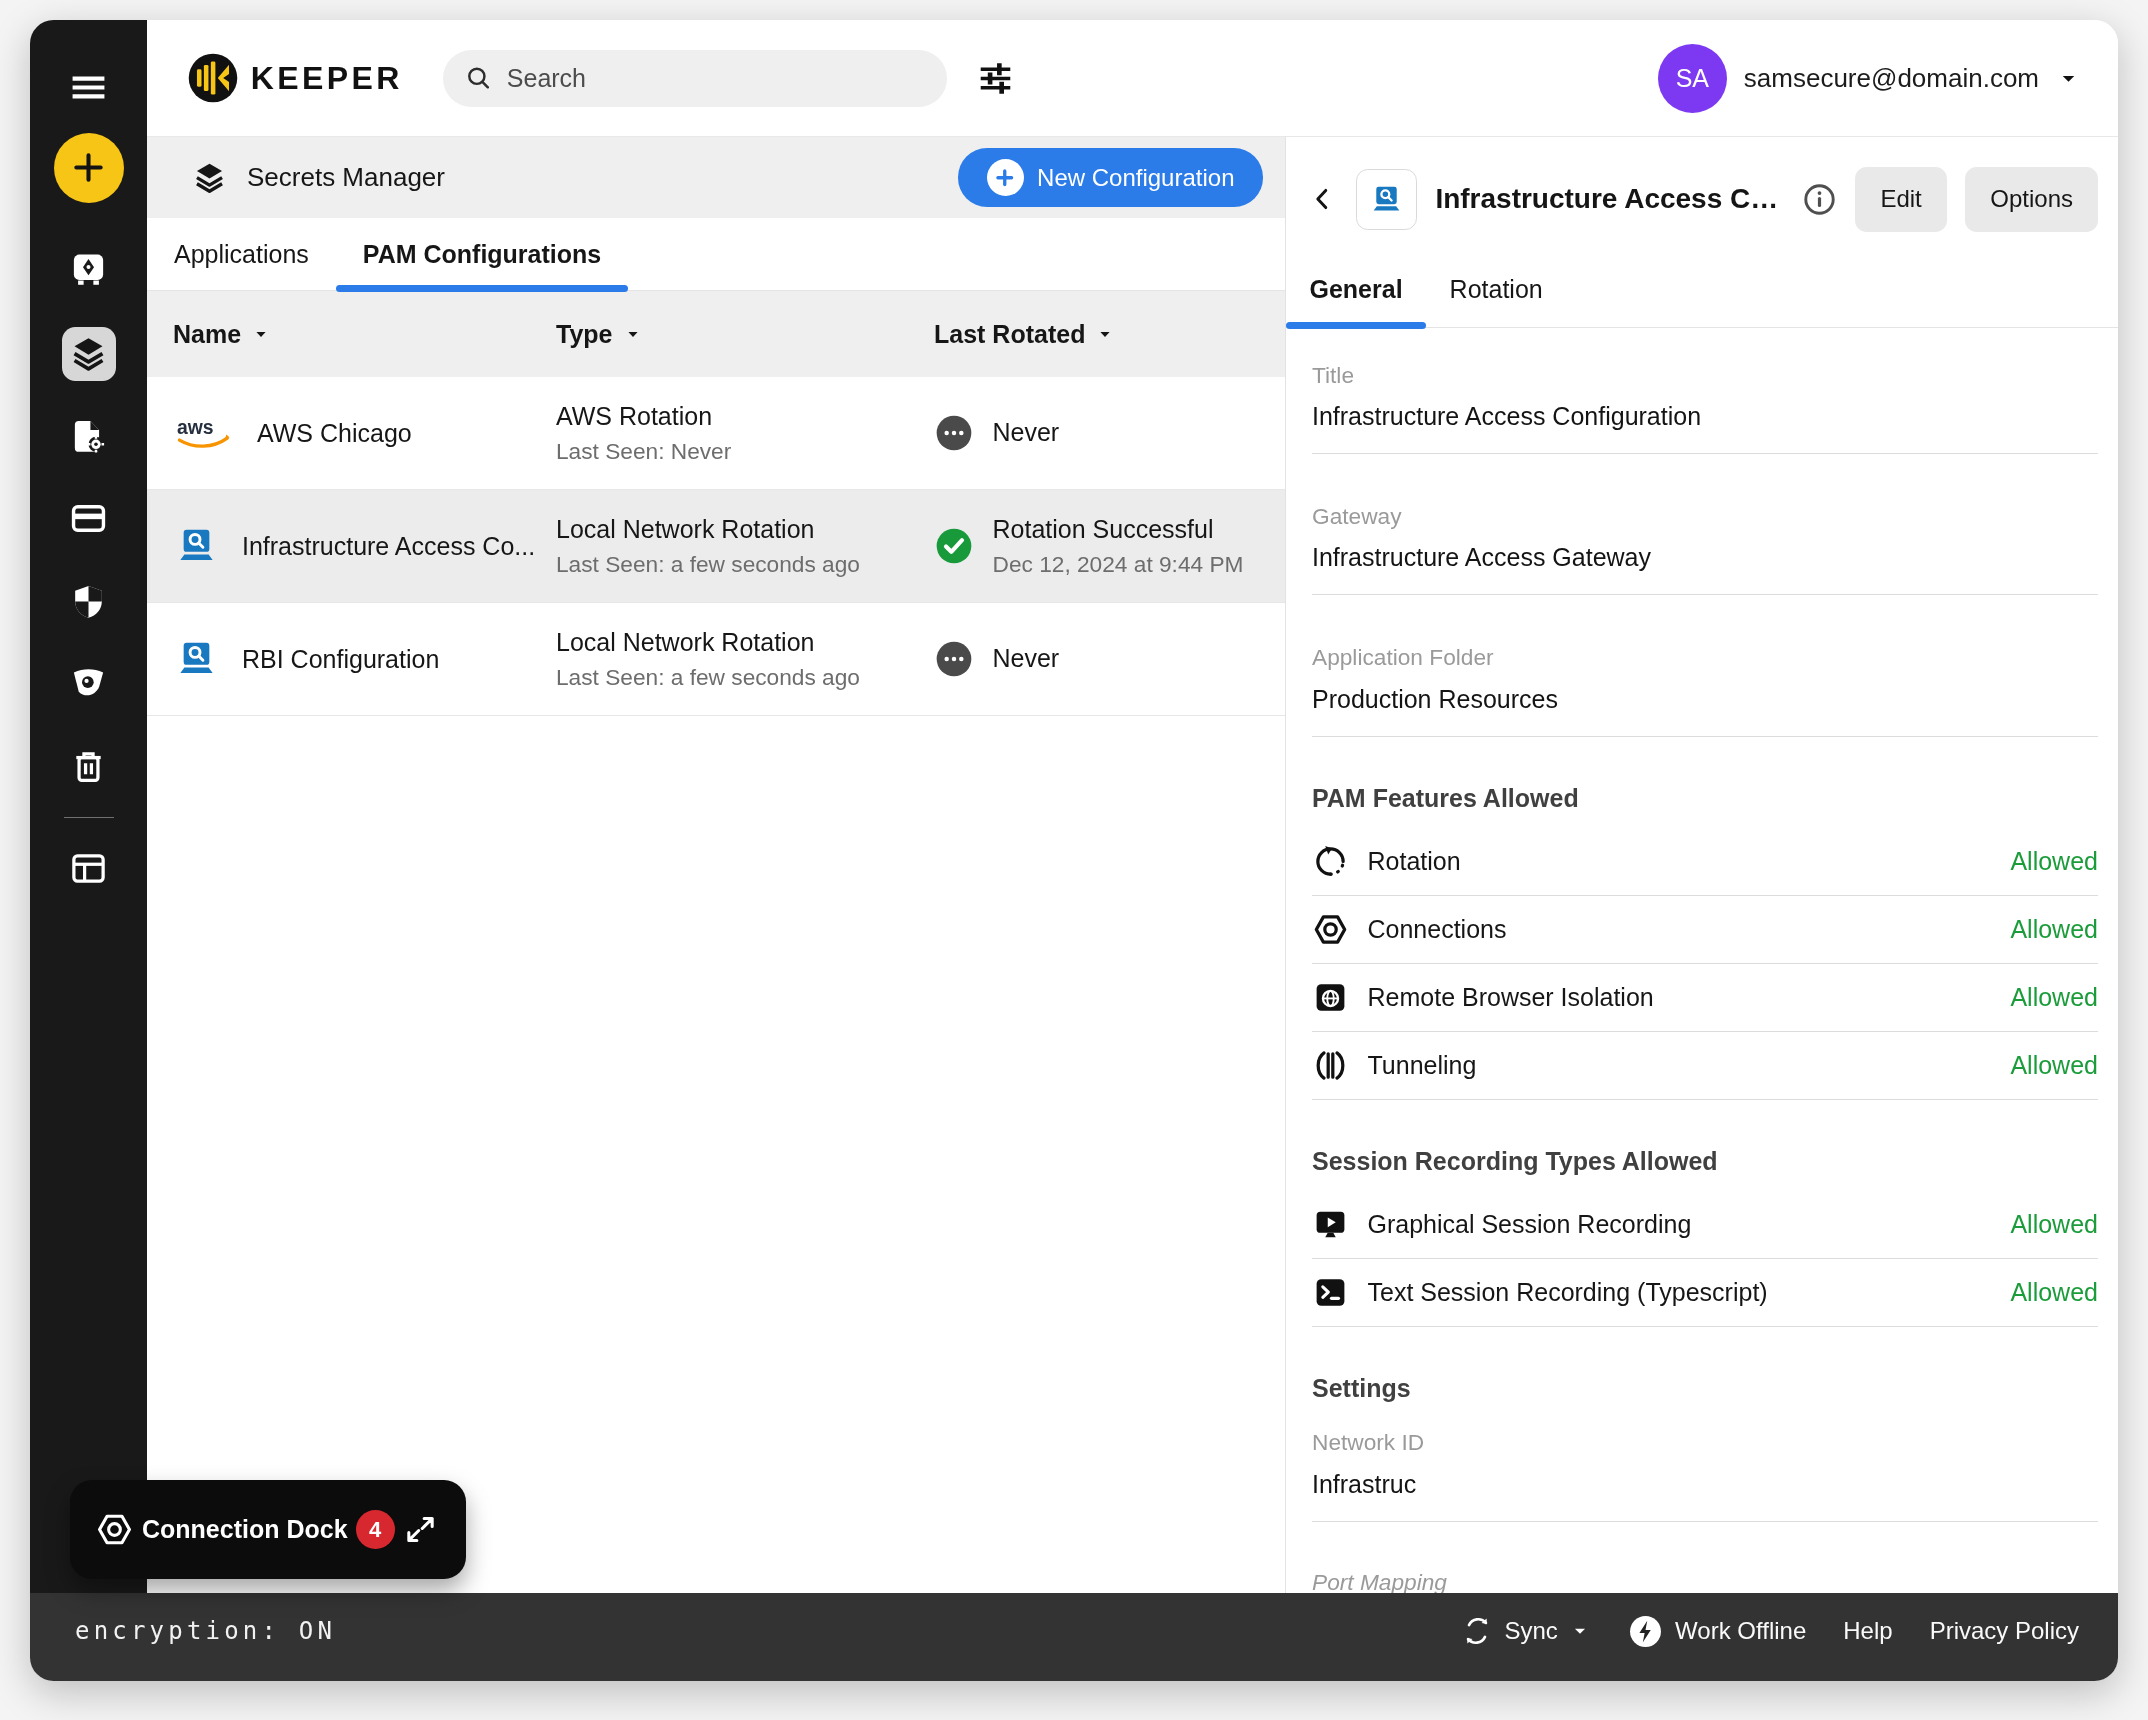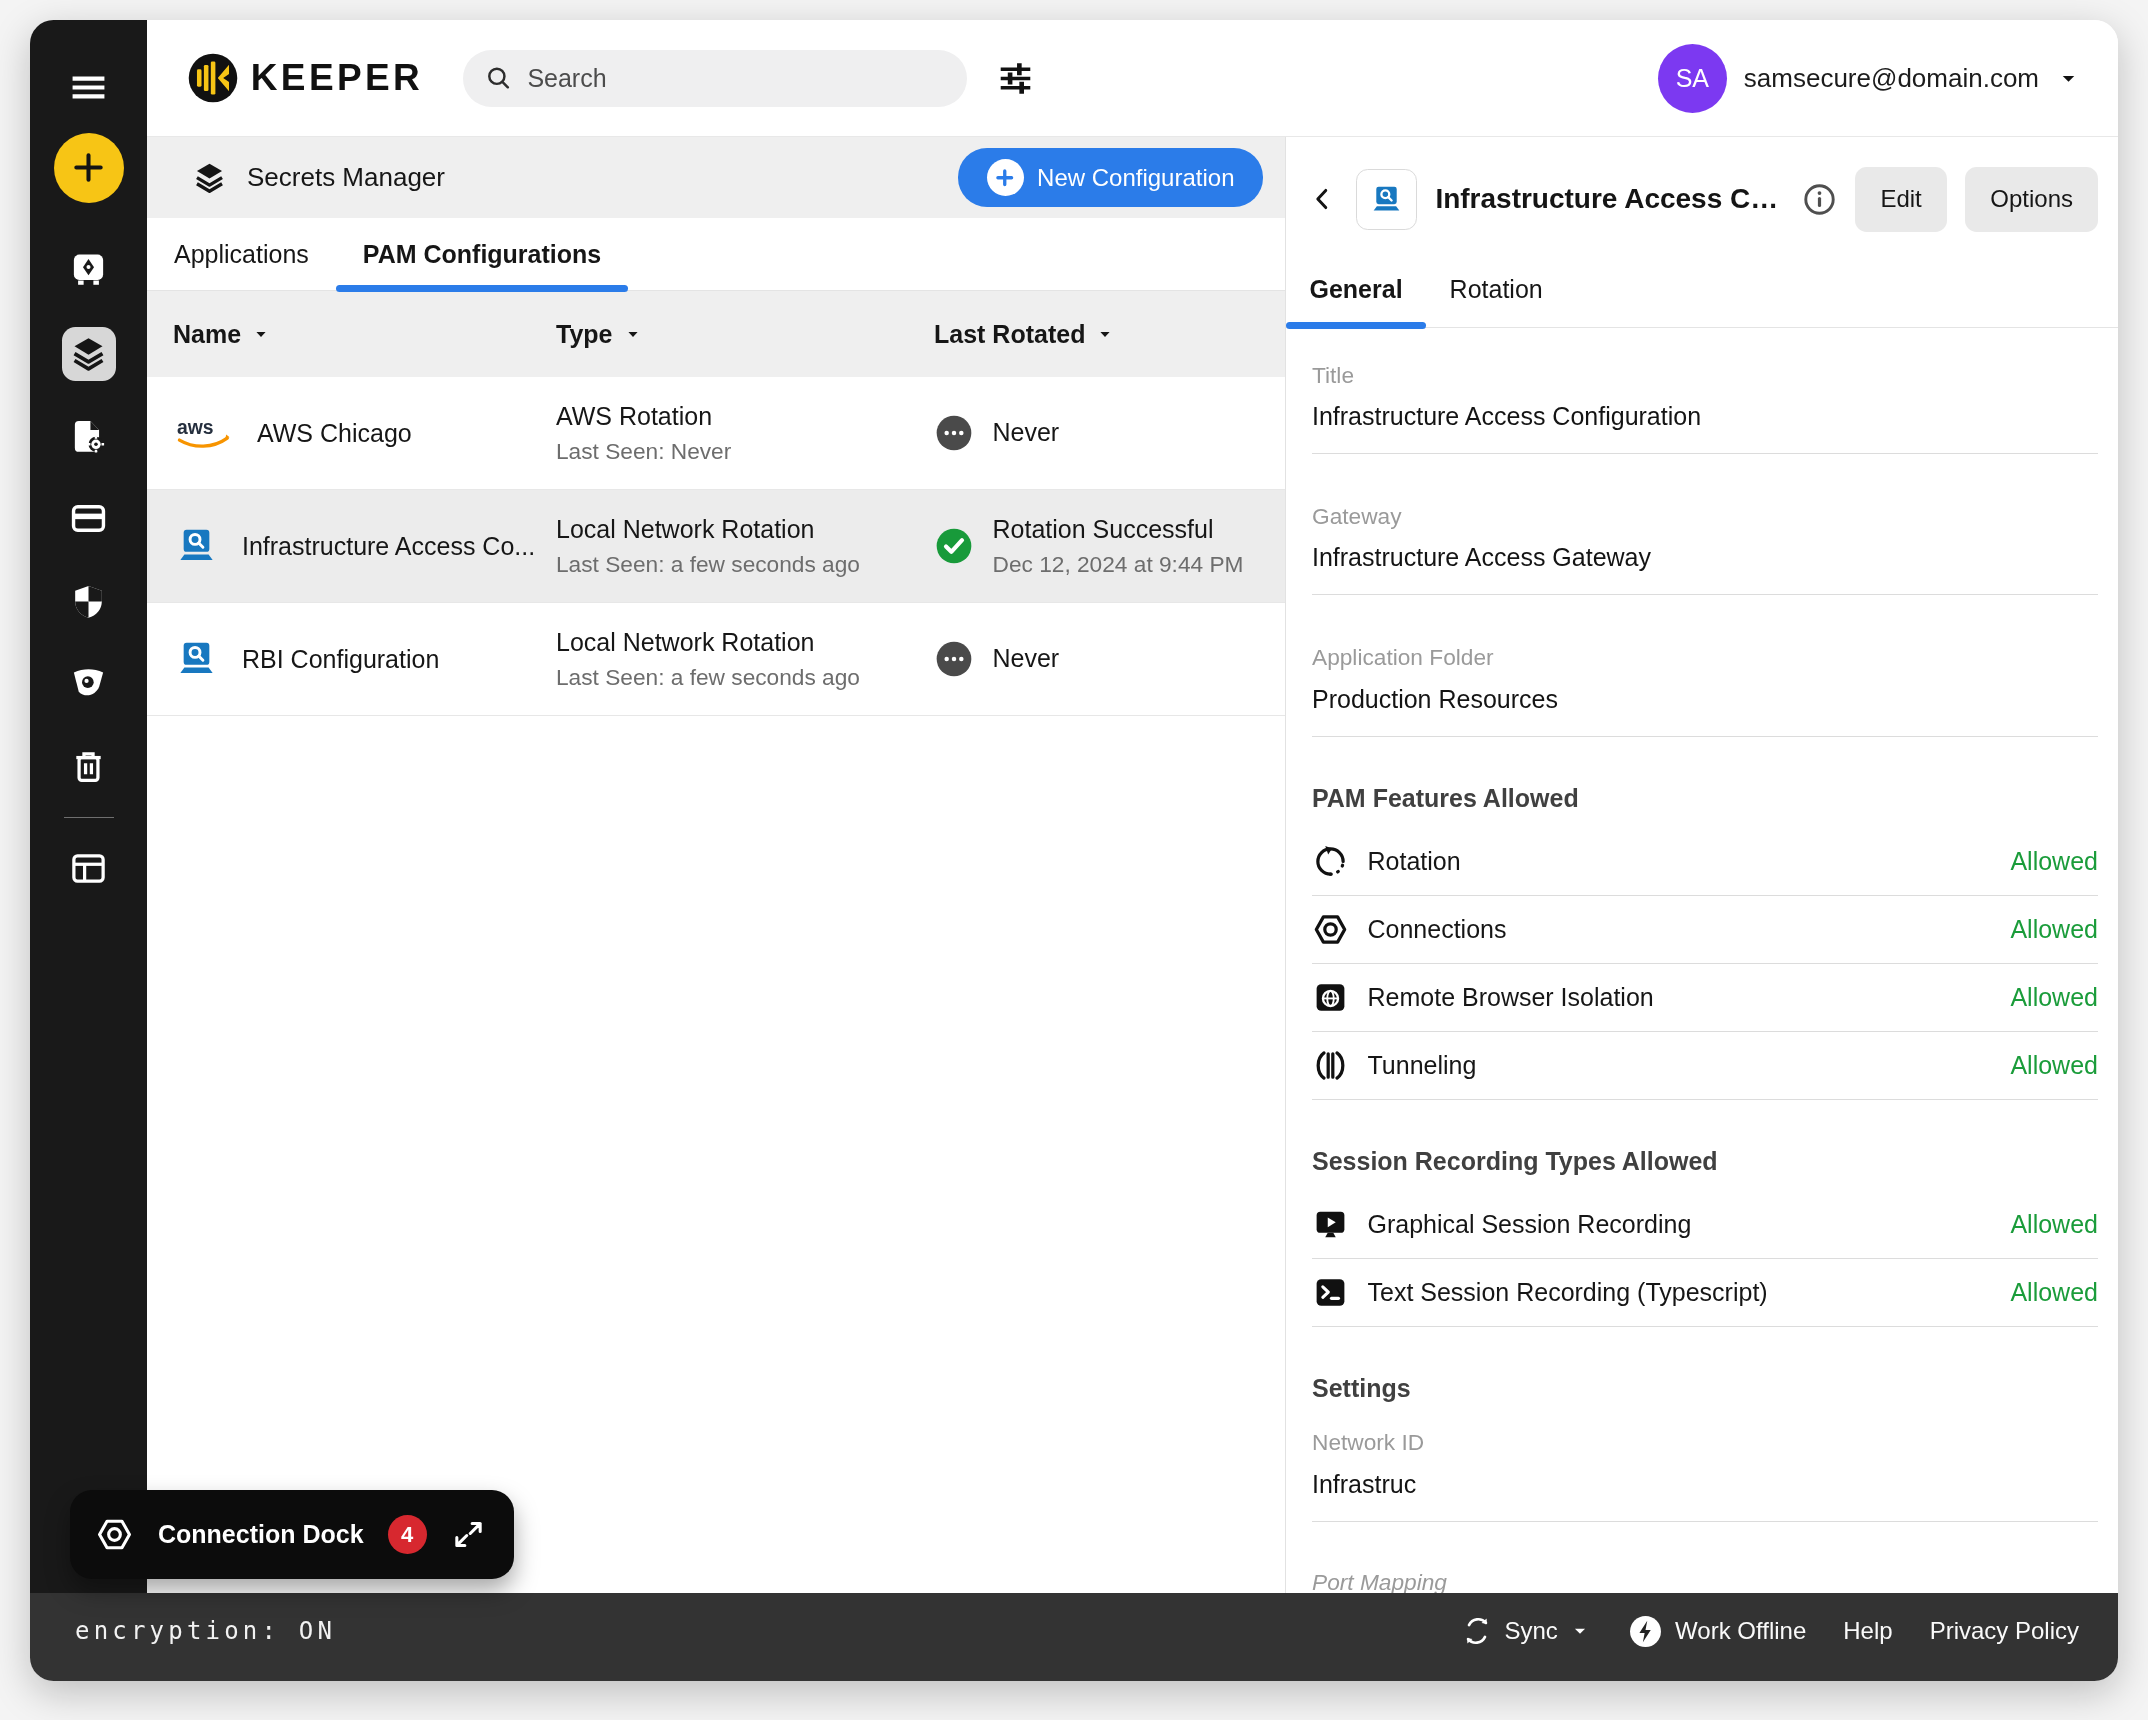--- a/index.html
+++ b/index.html
@@ -25,21 +25,21 @@
   .add-btn{width:70px;height:70px;border-radius:50%;background:#f7c515;display:flex;align-items:center;justify-content:center;margin-top:18.5px;flex:none;cursor:pointer;}
   .sb-active{background:#d7d7d7;border-radius:13.4px;}
   .sb-divider{width:50px;height:1.7px;background:#6f6f6f;margin:23.5px 0;flex:none;}
   
   .main-col{flex:1;display:flex;flex-direction:column;min-width:0;}
   .topbar{
     height:116px;flex:none;background:#fff;border-bottom:0.8px solid #e8e8e8;
     display:flex;align-items:center;padding:0 37px 0 40px;
   }
   .brand{display:flex;align-items:center;gap:11.7px;}
-  .brand-word{font-size:37px;font-weight:700;letter-spacing:3.4px;color:#111;}
+  .brand-word{font-size:32px;font-weight:700;letter-spacing:3.4px;color:#111;}
   .searchbox{
     margin-left:40px;width:460px;height:57px;border-radius:28.5px;background:#efeff0;
     display:flex;align-items:center;padding:0 22px;gap:13px;
   }
   .searchbox input{
     border:none;outline:none;background:transparent;font-size:25px;color:#333;width:100%;
     font-family:"Liberation Sans",sans-serif;
   }
   .searchbox input::placeholder{color:#4c4c4c;opacity:1;}
   .tune-btn{margin-left:30px;cursor:pointer;display:flex;}
@@ -104,22 +104,22 @@
   
   .footer{
     height:76px;flex:none;background:#333333;display:flex;align-items:center;
     padding:0 39px 12px 45px;color:#fff;
   }
   .enc{font-family:"DejaVu Sans Mono",monospace;font-size:24px;letter-spacing:4.2px;color:#f2f2f2;}
   .f-right{margin-left:auto;display:flex;align-items:center;gap:37px;font-size:24px;color:#fafafa;}
   .f-link{display:flex;align-items:center;gap:11.7px;cursor:pointer;}
   
   .dock{
-    position:absolute;left:40px;bottom:102px;height:89px;border-radius:22px;background:#0c0c0c;
-    display:flex;align-items:center;gap:24px;padding:0 28.5px 0 25px;
+    position:absolute;left:40px;bottom:102px;height:99px;border-radius:22px;background:#0c0c0c;
+    display:flex;align-items:center;gap:8px;padding:0 28.5px 0 25px;
     box-shadow:0 11.7px 25px rgba(0,0,0,.35);cursor:pointer;
   }
   .dock-label{color:#fff;font-size:25px;font-weight:700;white-space:nowrap;}
   .badge{width:39px;height:39px;border-radius:50%;background:#d7282f;color:#fff;font-size:22px;font-weight:700;display:flex;align-items:center;justify-content:center;}
 </style>
 </head>
 <body>
 
 <div class="window">
   <div class="app">

